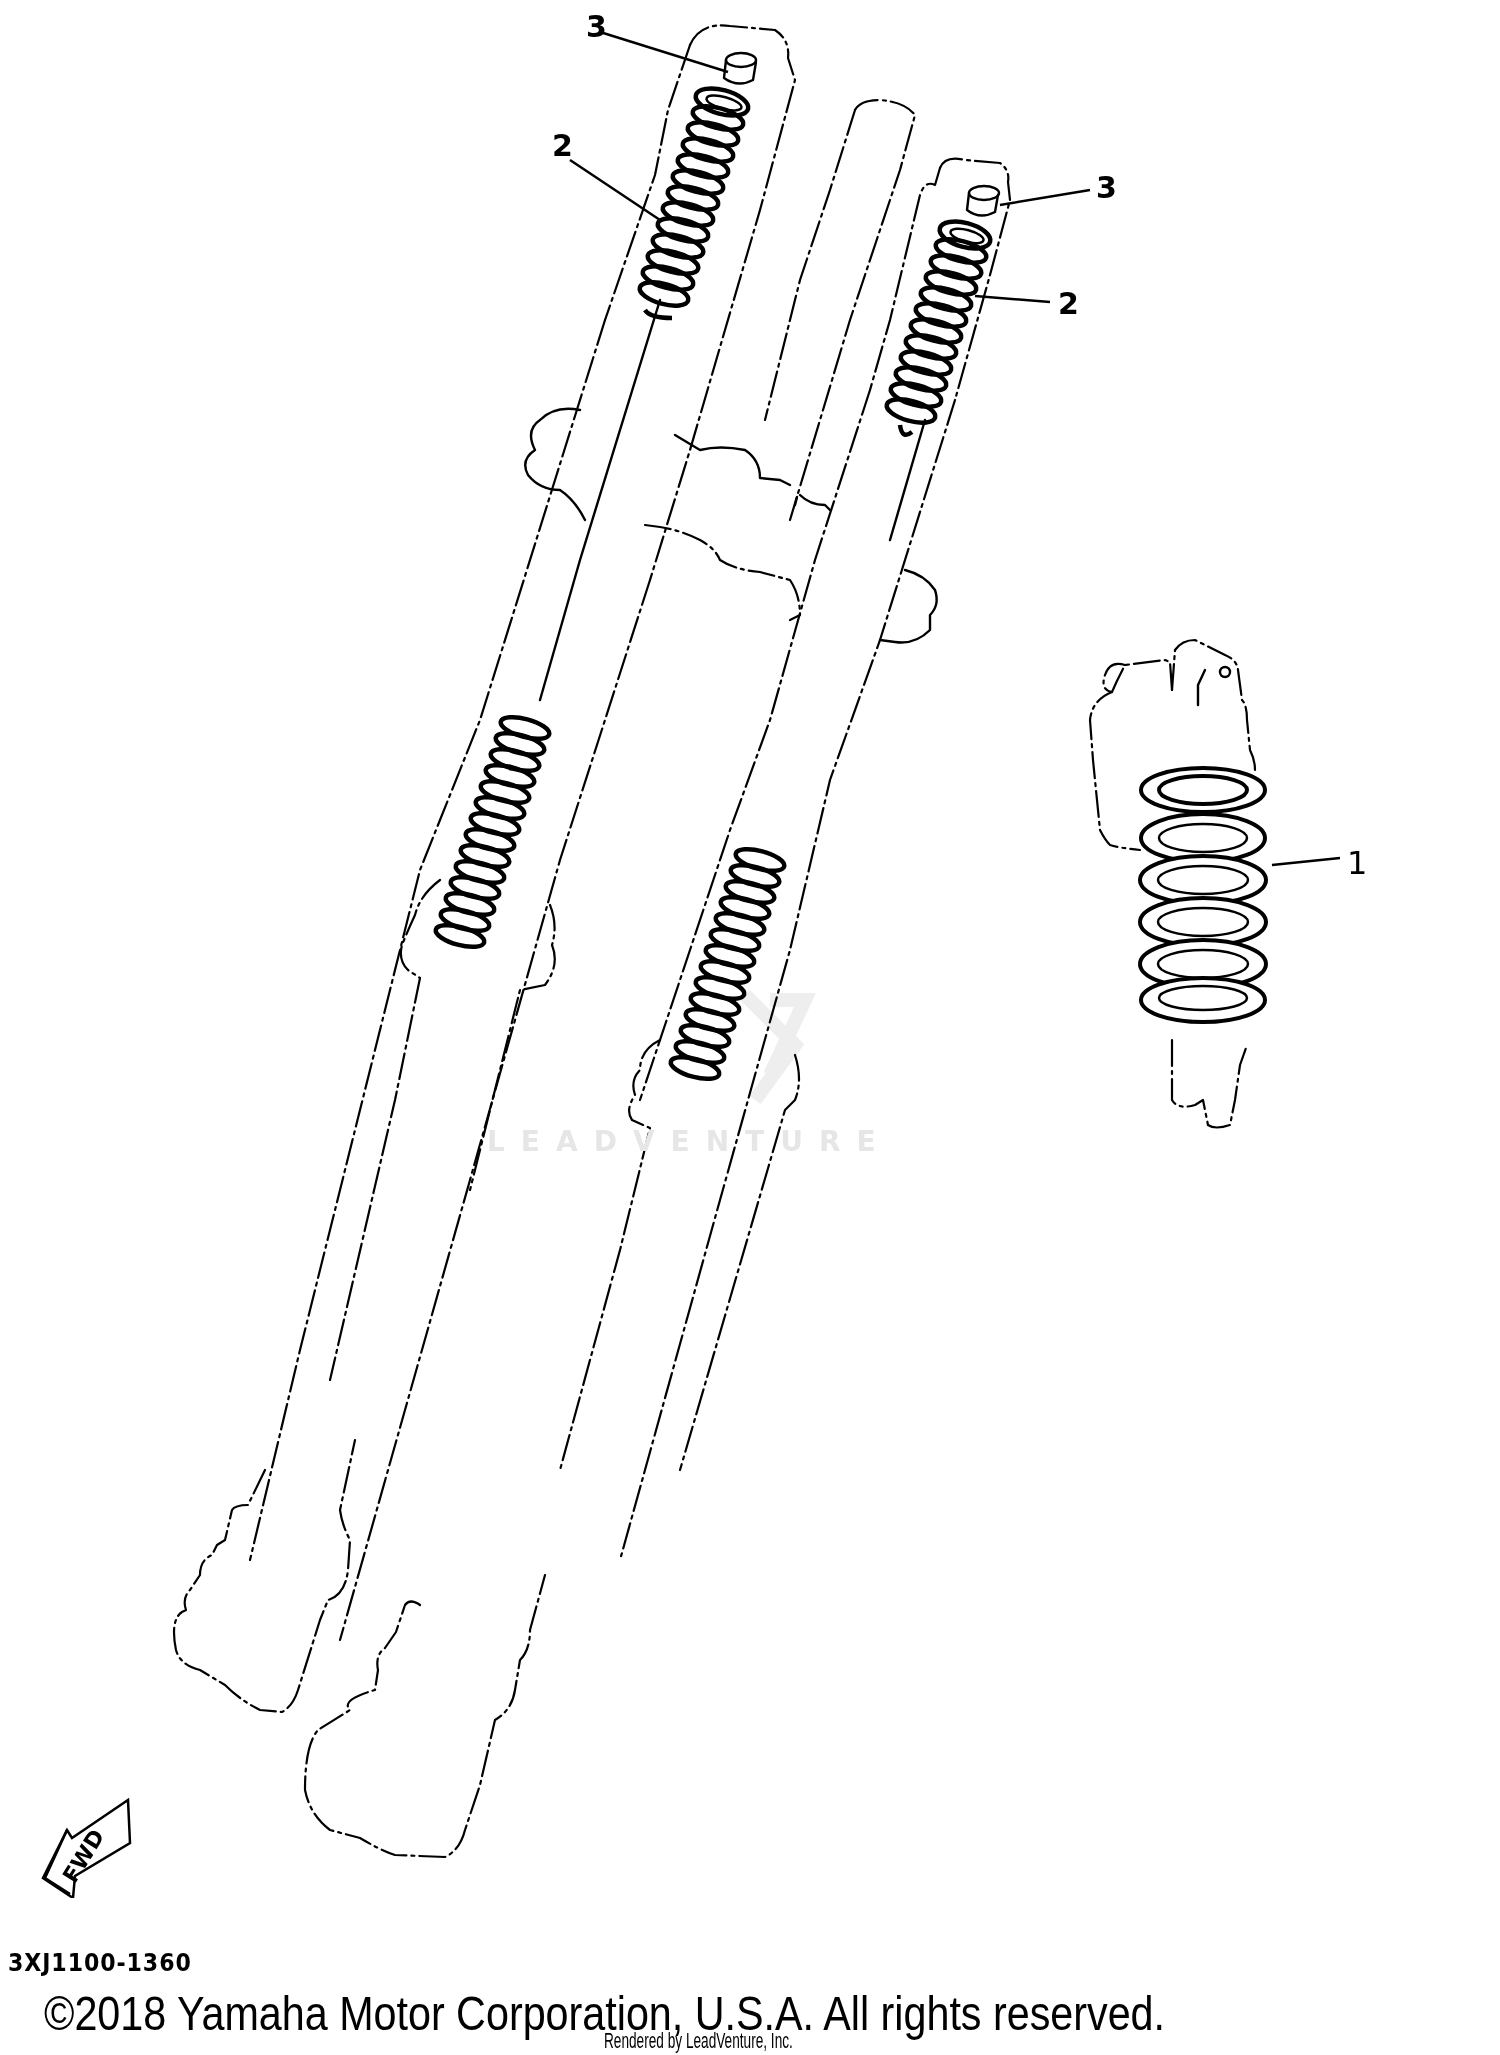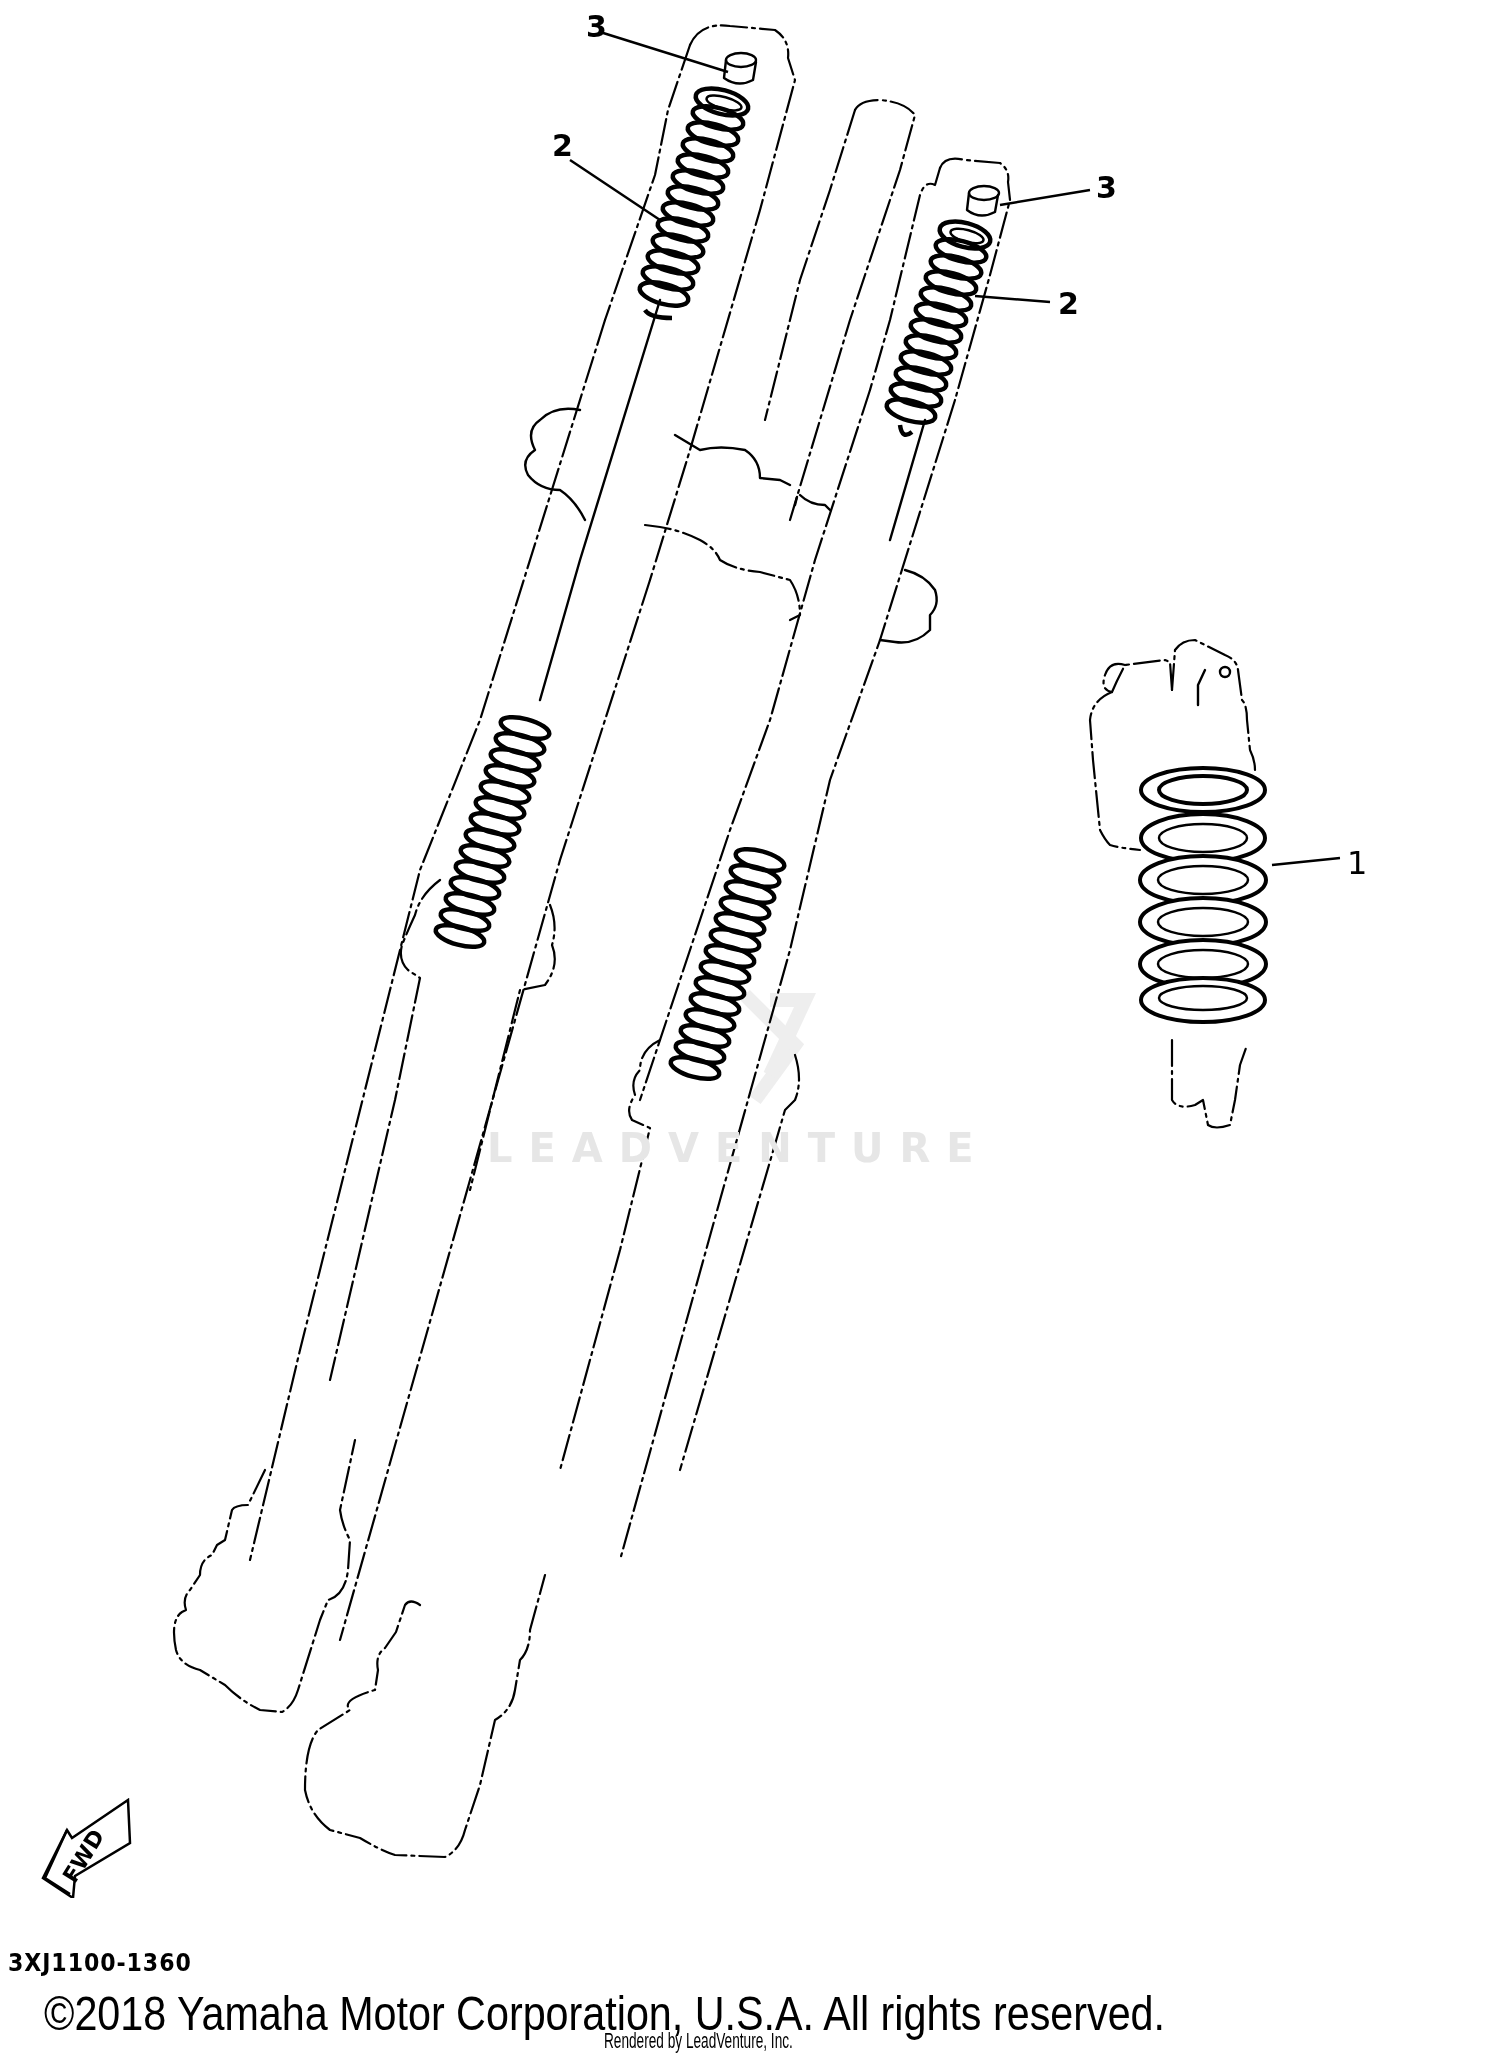--- a/index.html
+++ b/index.html
@@ -5,21 +5,21 @@
   html, body { margin: 0; padding: 0; background: #ffffff; }
   body { width: 1500px; height: 2055px; position: relative; overflow: hidden; font-family: "Liberation Sans", sans-serif; }
   #diagram { position: absolute; left: 0; top: 0; width: 1500px; height: 2055px; }
   .outline { fill: none; stroke: #000; stroke-width: 2.2; stroke-dasharray: 26 5 3 5; stroke-linecap: round; stroke-linejoin: round; }
   .solid { fill: none; stroke: #000; stroke-width: 2.4; stroke-linecap: round; stroke-linejoin: round; }
   .coil { fill: none; stroke: #000; stroke-width: 4.5; }
   .coil-inner { fill: none; stroke: #000; stroke-width: 2.5; }
   .bigcoil { fill: #fff; stroke: #000; stroke-width: 4; }
   .leader { stroke: #000; stroke-width: 2.4; }
   .callout { position: absolute; font-family: "DejaVu Sans", sans-serif; font-weight: bold; font-size: 30px; color: #000; line-height: 1; }
-  .watermark { position: absolute; left: 487px; top: 1128px; font-family: "DejaVu Sans", sans-serif; font-weight: bold; font-size: 40px; letter-spacing: 16px; color: #e6e6e6; line-height: 1; }
+  .watermark { position: absolute; left: 487px; top: 1128px; font-family: "DejaVu Sans", sans-serif; font-weight: bold; font-size: 28px; letter-spacing: 16px; color: #e6e6e6; line-height: 1; }
   .part-code { position: absolute; left: 8px; top: 1951px; font-family: "DejaVu Sans", sans-serif; font-weight: bold; font-size: 24px; letter-spacing: 1px; color: #000; line-height: 1; transform: scaleX(0.92); transform-origin: left top; }
   .copyright { position: absolute; left: 44px; top: 1990px; font-family: "Liberation Sans", sans-serif; font-size: 48px; color: #000; line-height: 1; transform: scaleX(0.86); transform-origin: left top; white-space: nowrap; }
   .rendered-by { position: absolute; left: 604px; top: 2030px; font-family: "Liberation Sans", sans-serif; font-size: 22px; color: #000; line-height: 1; transform: scaleX(0.62); transform-origin: left top; white-space: nowrap; }
   .fwd { position: absolute; left: 40px; top: 1798px; width: 95px; height: 100px; }
 </style>
 </head>
 <body>
 
 <svg id="diagram" viewBox="0 0 1500 2055" xmlns="http://www.w3.org/2000/svg">
 

